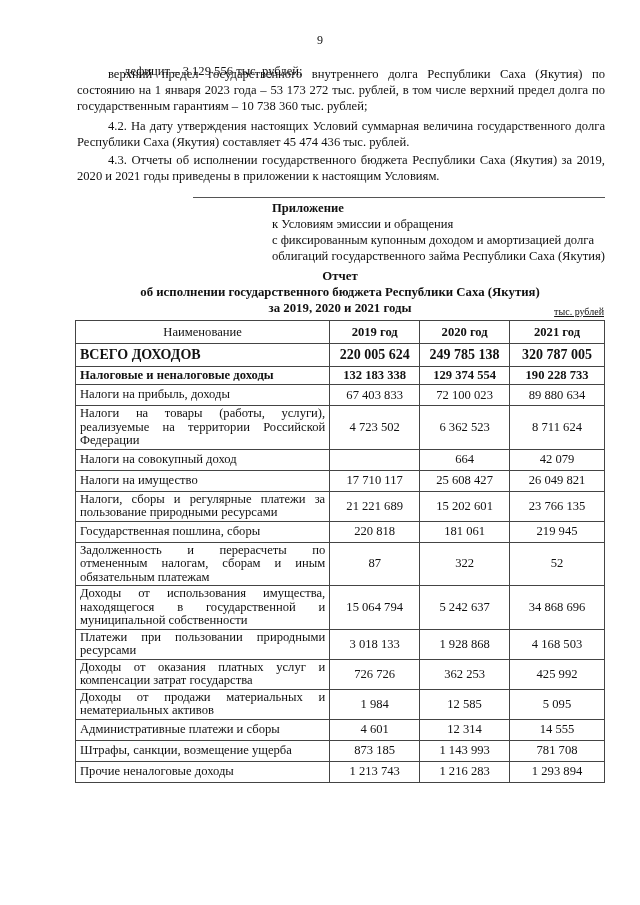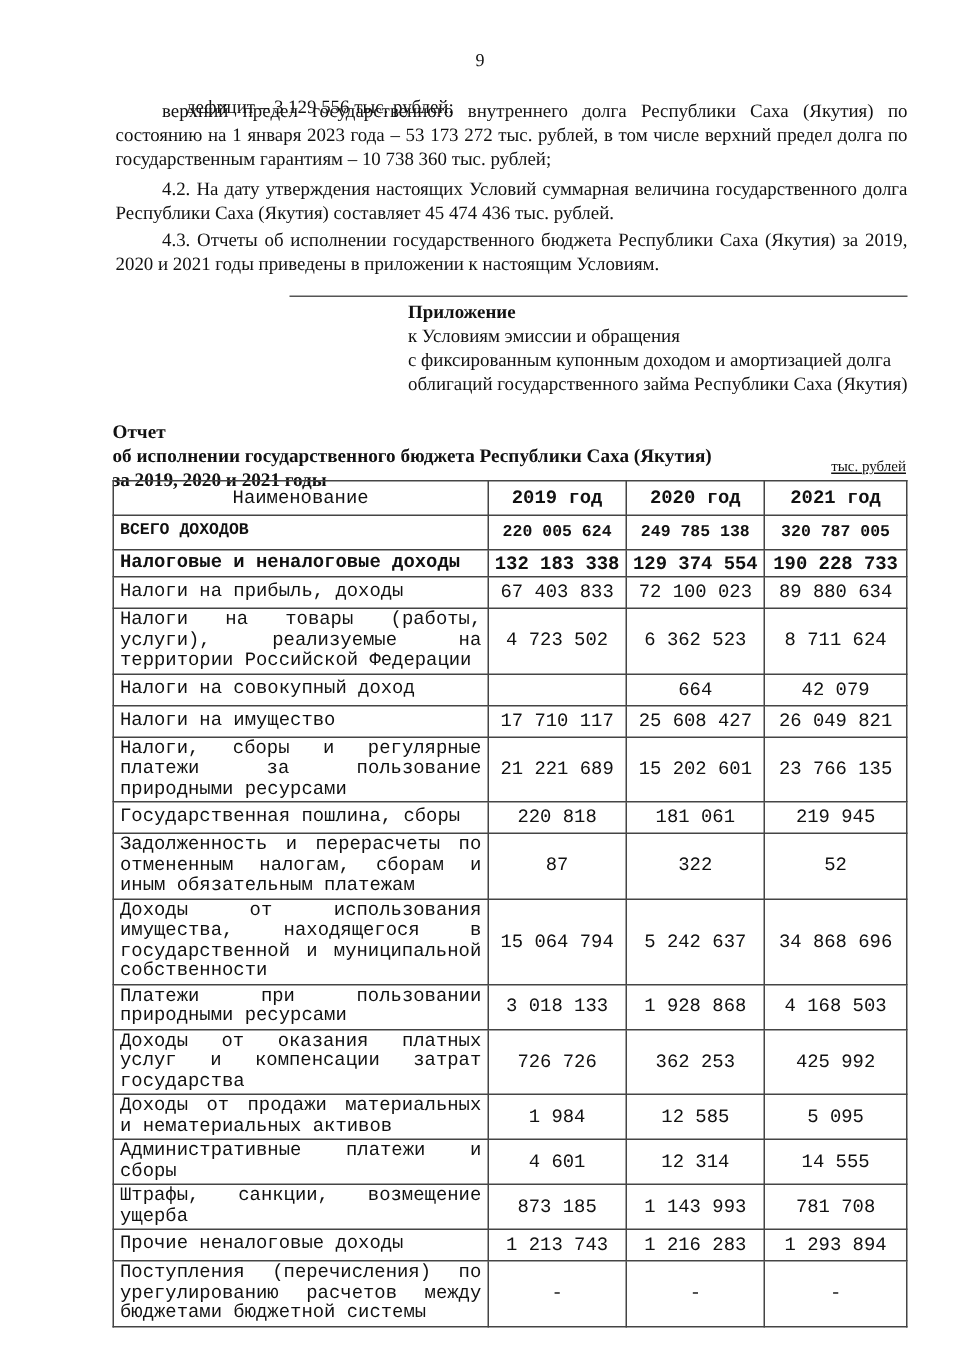--- a/index.html
+++ b/index.html
@@ -4,30 +4,30 @@
   <style>
     html, body { margin:0; padding:0; background:#fff; }
     body { width:640px; height:905px; position:relative; overflow:hidden;
            font-family:"Liberation Serif", "DejaVu Serif", serif; color:#111; }
     .pagenum { position:absolute; top:33px; left:0; width:640px; text-align:center; font-size:12px; }
     .para { position:absolute; left:77px; width:528px; font-size:12.6px; line-height:16px; text-align:justify; }
     .indent { text-indent:31px; }
     .rule { position:absolute; left:193px; top:197px; width:412px; height:0; border-top:1px solid #555; }
     .appendix { position:absolute; right:35px; top:200px; font-size:12.6px; line-height:16px; }
     .appendix .title { font-weight:bold; }
-    .report-title { position:absolute; left:75px; width:530px; top:268px; font-weight:bold; font-size:12.8px; line-height:16px;margin-top:12px; }
+    .report-title { position:absolute; left:75px; width:530px; top:268px; text-align:center; font-weight:bold; font-size:12.8px; line-height:16px; }
     .units { position:absolute; right:36px; top:306px; font-size:10px;text-decoration:underline; }
-    table { position:absolute; left:75px; top:320px; width:530px; border-collapse:collapse; font-size:12.6px;font-family:Liberation Mono, monospace; }
+    table { position:absolute; left:75px; top:320px; width:530px; border-collapse:collapse; font-size:12.6px; }
     td, th { border:1px solid #444; padding:0 4px; vertical-align:middle; }
     th { font-weight:bold; height:22px; }
     th.name { font-weight:normal; }
     td.name { text-align:justify; text-align-last:left; line-height:13.5px; padding-top:1px; padding-bottom:1px; }
     td.num { text-align:center; white-space:nowrap; }
     col.c0 { width:255px; } col.c1 { width:90px; } col.c2 { width:90px; } col.c3 { width:95px; }
-    tr.r-total td { font-weight:bold; font-size:11px; height:20px; }
+    tr.r-total td { font-weight:bold; font-size:14px; height:20px; }
     tr.r-sub td { font-weight:bold; height:15px;margin-left:41px; }
     tr.r1 td { height:18px; }
   </style>
 </head>
 <body>
 
 <div class="pagenum">9</div>
 
 <p class="para indent" style="top:35px; margin:16px; padding-top:12px;">дефицит – 3 129 556 тыс. рублей;</p>
 <p class="para indent" style="top:66px; margin:0;">верхний предел государственного внутреннего долга Республики Саха (Якутия) по состоянию на 1 января 2023 года – 53 173 272 тыс. рублей, в том числе верхний предел долга по государственным гарантиям – 10 738 360 тыс. рублей;</p>
@@ -156,20 +156,14 @@
         <td class="num">873 185</td>
         <td class="num">1 143 993</td>
         <td class="num">781 708</td>
       </tr>
       <tr class="r1">
         <td class="name">Прочие неналоговые доходы</td>
         <td class="num">1 213 743</td>
         <td class="num">1 216 283</td>
         <td class="num">1 293 894</td>
       </tr>
-      <tr class="r1">
-        <td class="name">Поступления (перечисления) по урегулированию расчетов между бюджетами бюджетной системы</td>
-        <td class="num">-</td>
-        <td class="num">-</td>
-        <td class="num">-</td>
-      </tr>
     </tbody>
 </table>
 
 </body></html>

